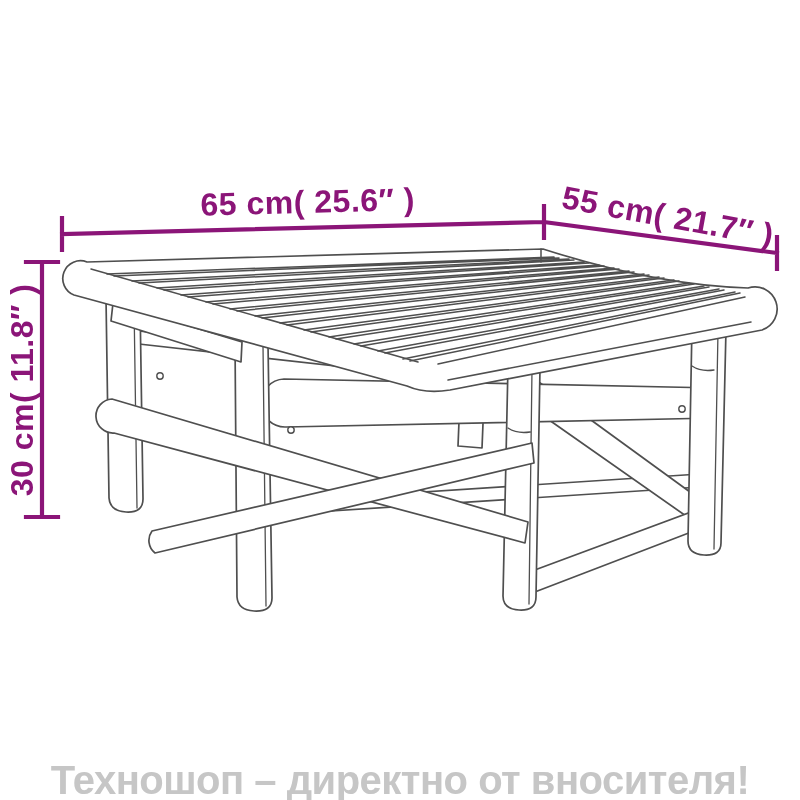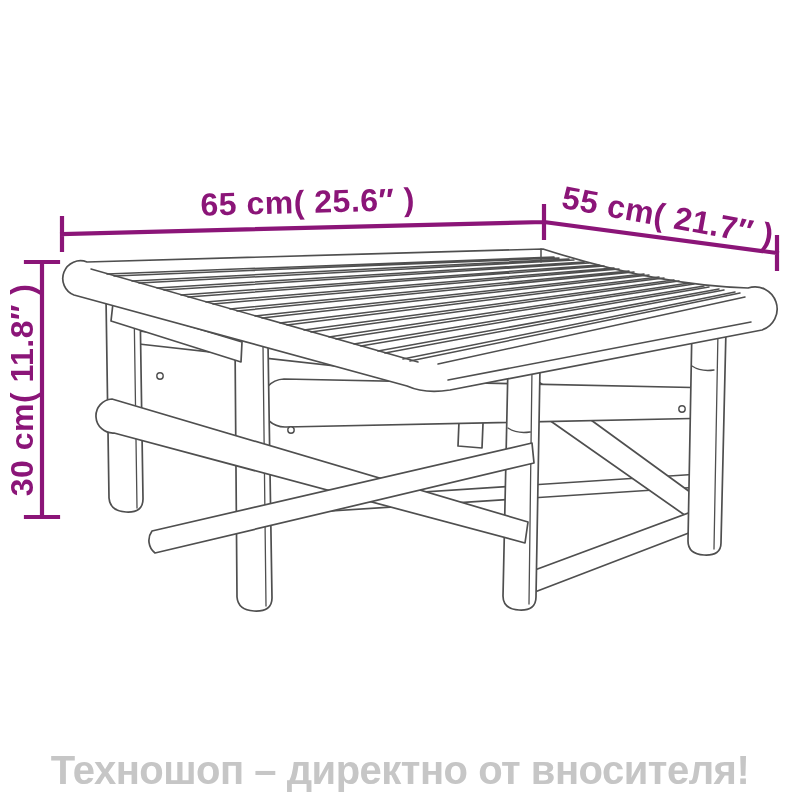--- a/index.html
+++ b/index.html
@@ -6,21 +6,21 @@
   .stage{
     position:relative;width:800px;height:800px;background:#ffffff;
     overflow:hidden;font-family:"Liberation Sans",sans-serif;
   }
   .stage svg{position:absolute;left:0;top:0;}
   .dim-text{
     font-family:"Liberation Sans",sans-serif;
     font-weight:bold;font-size:32px;fill:#8B1578;letter-spacing:.5px;
   }
   .banner{
-    position:absolute;left:0;right:0;bottom:10px;
+    position:absolute;left:0;right:0;bottom:0;
     text-align:center;
     font-family:"Liberation Sans",sans-serif;
     font-weight:bold;font-size:40px;line-height:1.0;
     color:#c6c6c6;letter-spacing:-0.5px;
     white-space:nowrap;
   }
 </style>
 </head>
 <body>
 

